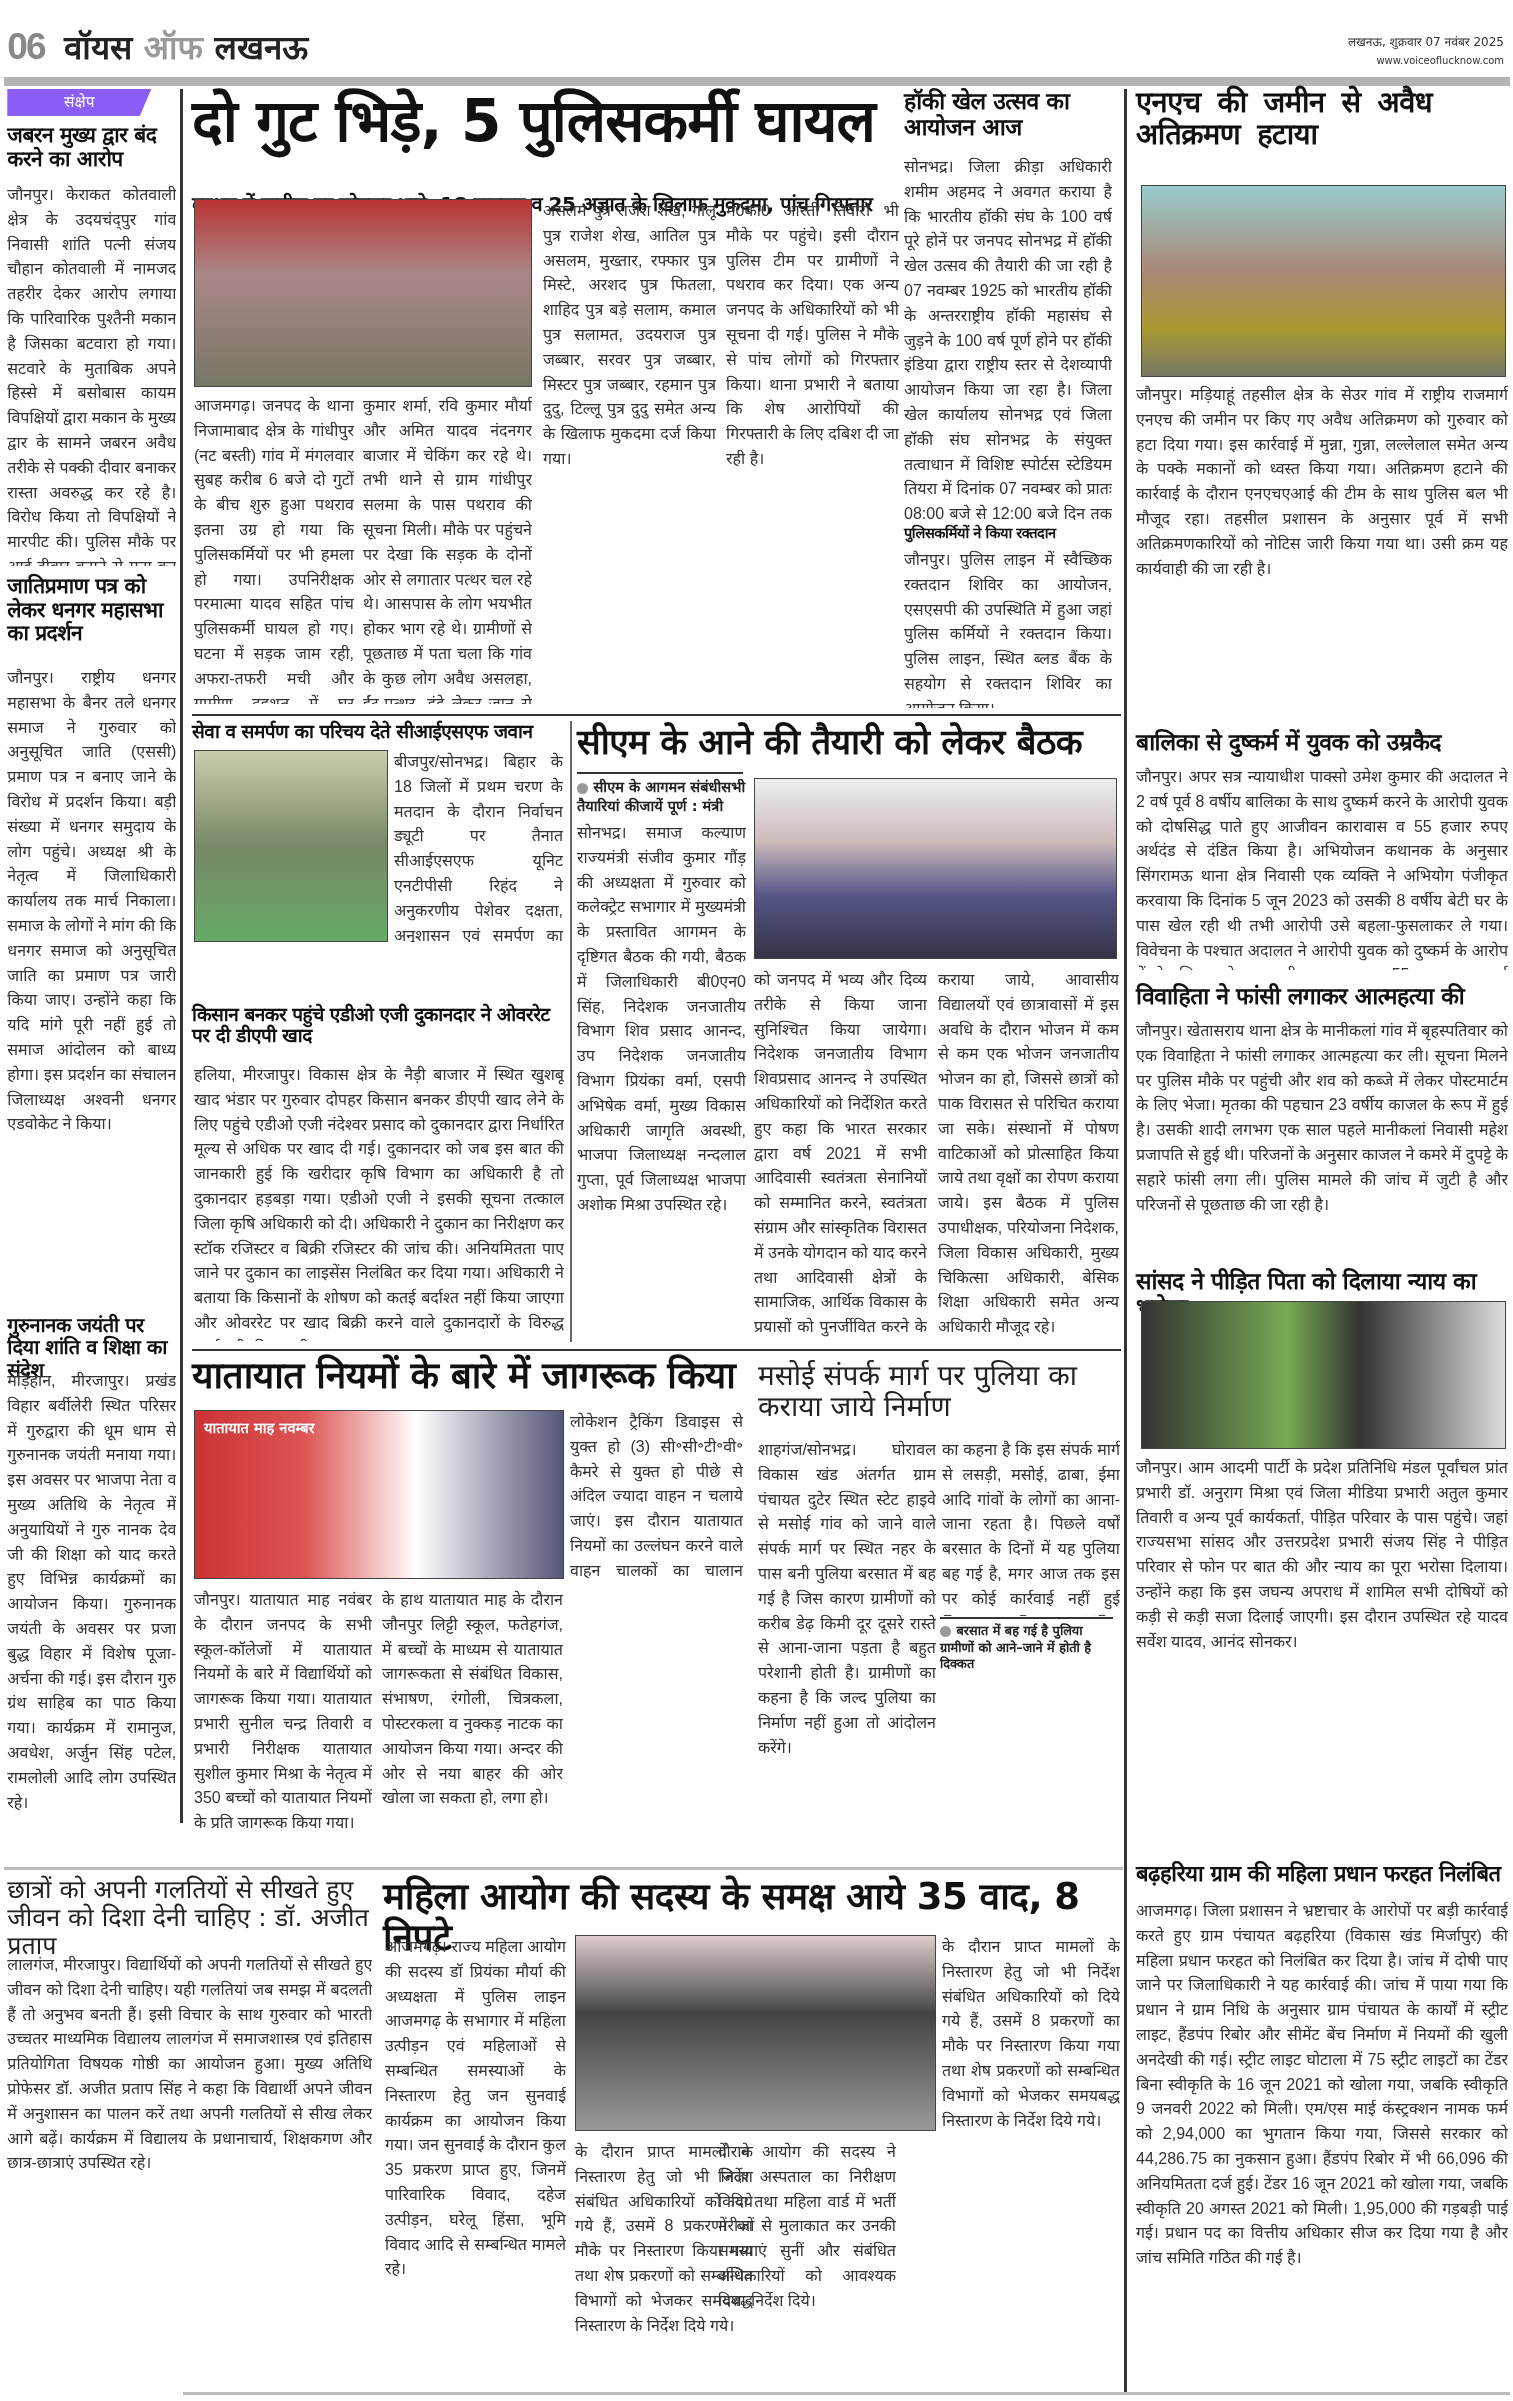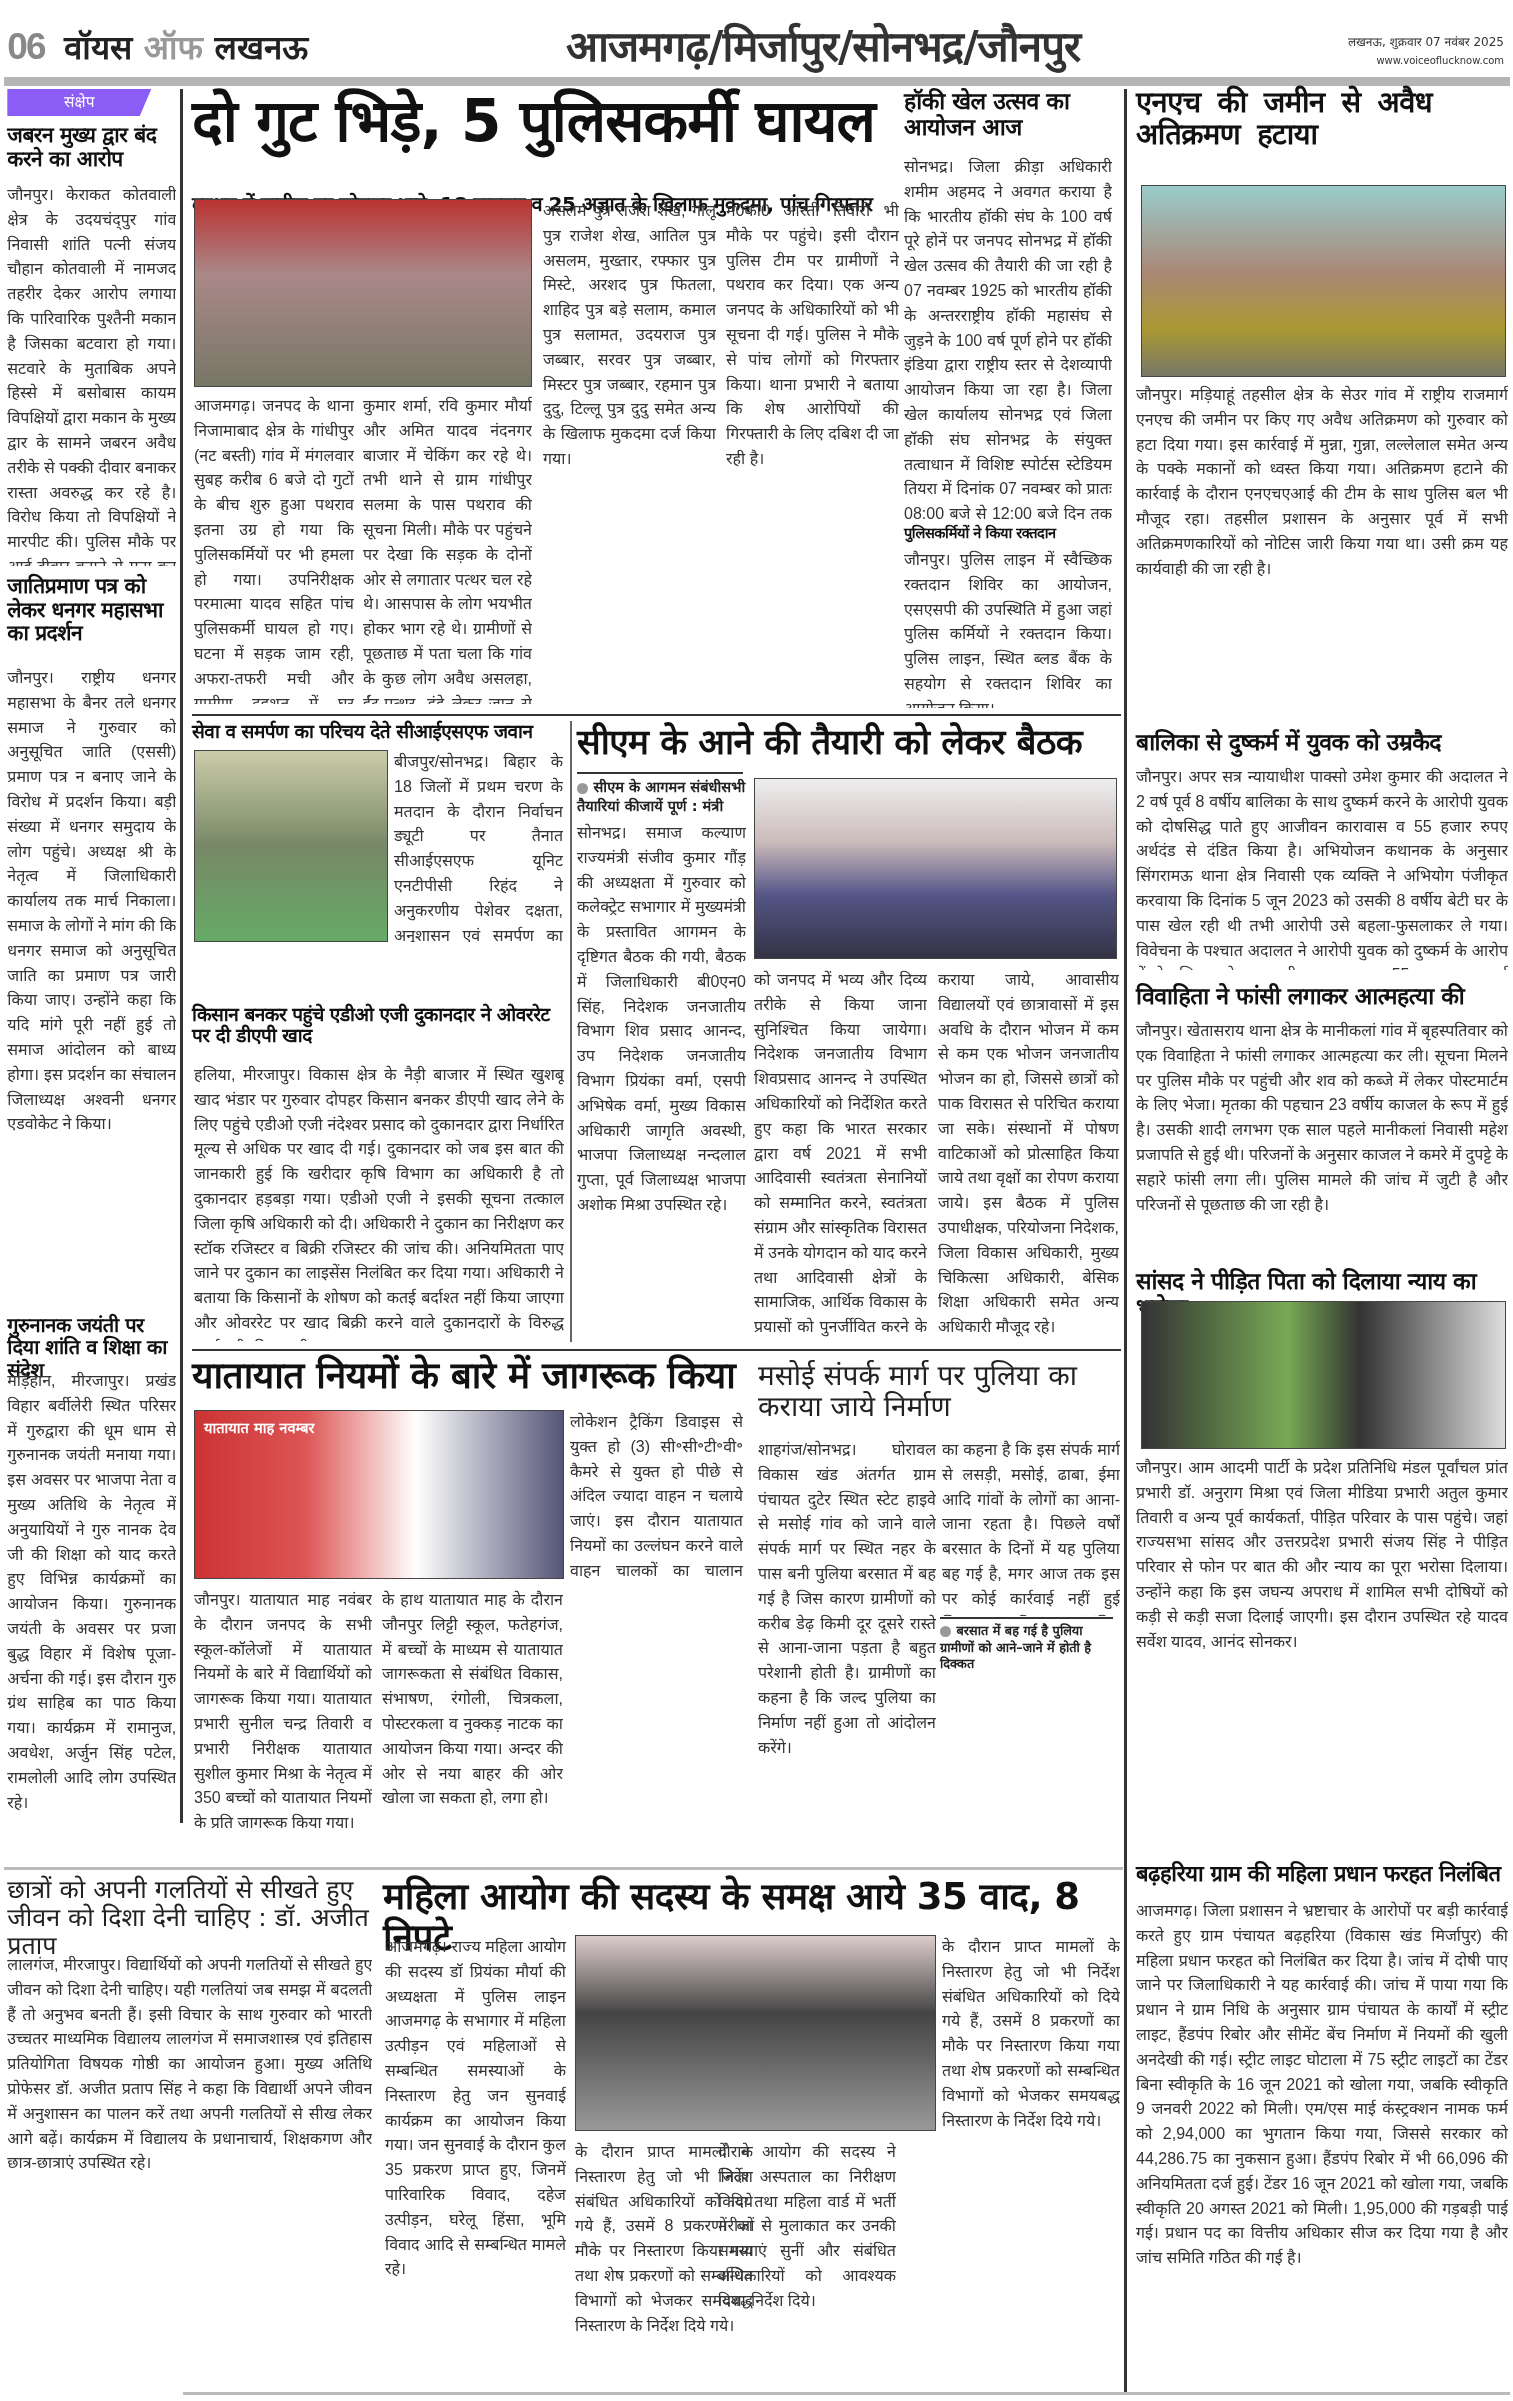--- a/index.html
+++ b/index.html
@@ -30,21 +30,20 @@
 </head>
 <body>
 
 <div class="abs masthead">
   <div class="abs page-num">06</div>
   <div class="abs paper-name">
     <span>वॉयस</span>
     <span class="mid">ऑफ</span>
     <span>लखनऊ</span>
   </div>
-  <div class="abs section-title">आजमगढ़/मिर्जापुर/सोनभद्र/जौनपुर</div>
   <div class="abs dateline">लखनऊ, शुक्रवार 07 नवंबर 2025</div>
   <div class="abs website">www.voiceoflucknow.com</div>
 </div>
 <div class="abs top-rule"></div>
 
 <div class="abs sankshep">संक्षेप</div>
 <div class="abs vrule" style="left:180px; top:89px; height:1734px;"></div>
 
 <div class="abs hl" style="left:7.3px; top:124px; width:169px; font-size:21px;">जबरन मुख्य द्वार बंद करने का आरोप</div>
 <div class="abs body-text" style="left:7.3px; top:183px; width:169px; height:383px;">जौनपुर। केराकत कोतवाली क्षेत्र के उदयचंद्पुर गांव निवासी शांति पत्नी संजय चौहान कोतवाली में नामजद तहरीर देकर आरोप लगाया कि पारिवारिक पुश्तैनी मकान है जिसका बटवारा हो गया। सटवारे के मुताबिक अपने हिस्से में बसोबास कायम विपक्षियों द्वारा मकान के मुख्य द्वार के सामने जबरन अवैध तरीके से पक्की दीवार बनाकर रास्ता अवरुद्ध कर रहे है। विरोध किया तो विपक्षियों ने मारपीट की। पुलिस मौके पर आई दीवार बनाने से मना कर के वापस लौट गई। विपक्षियों द्वारा पुलिस के जाने के बाद दीवार बनाना शुरु किया और मना करने पर बेटी पोते को मारे पिटे। वही पुलिस पीड़िता के तहरीर के आधार पर मामले की छानबीन में जुट गई है।</div>

